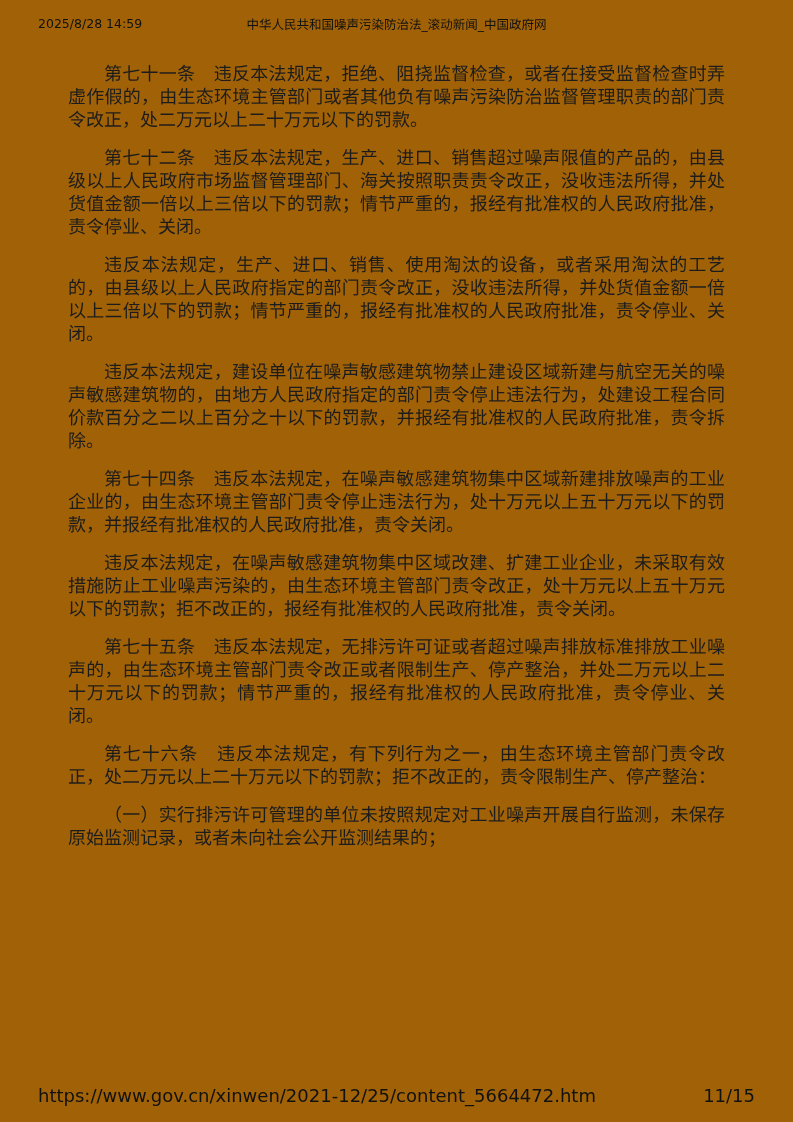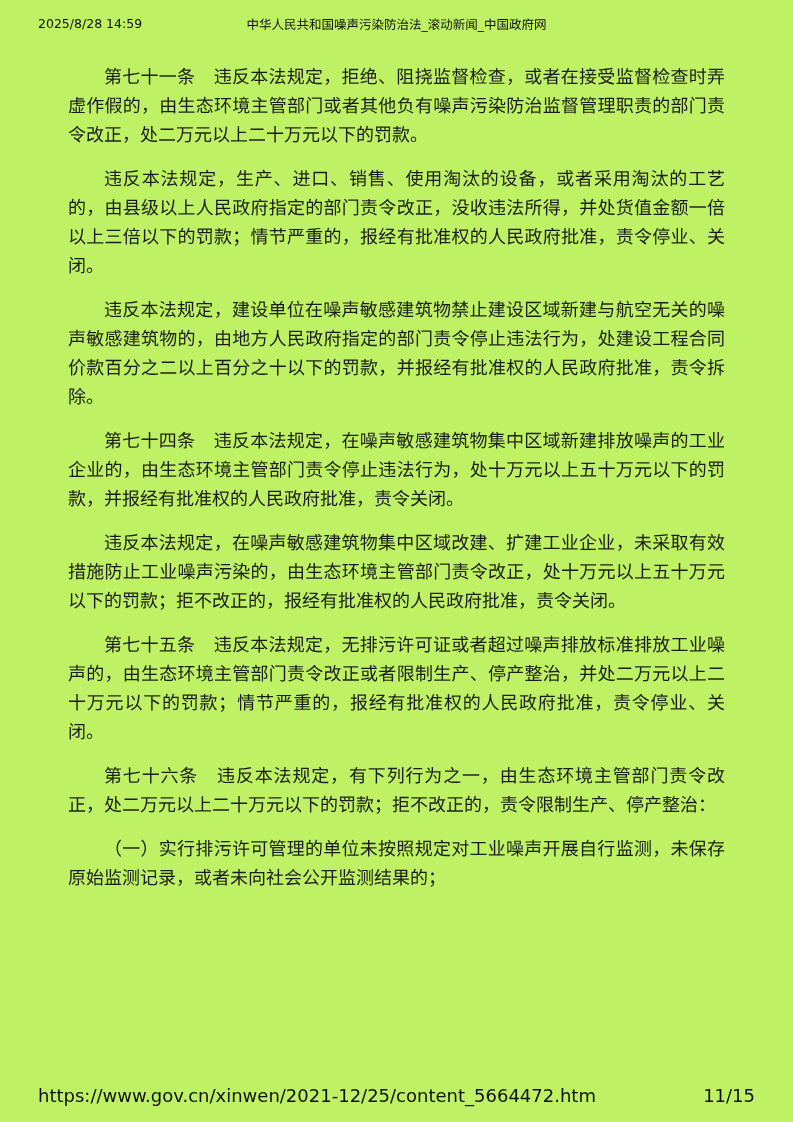--- a/index.html
+++ b/index.html
@@ -12,21 +12,21 @@
     height: 1122px;
     position: relative;
     font-family: "DejaVu Serif", "Liberation Serif", serif;
     color: #1c1c1c;
     overflow: hidden;
   }
   .page {
     width: 793px;
     height: 1122px;
     position: relative;
-    background: #bef264;
+    background: #a16207;
   }
   
   .print-header {
     position: absolute;
     top: 14px;
     left: 38px;
     right: 38px;
     display: grid;
     grid-template-columns: 1fr auto 1fr;
     align-items: center;
@@ -38,21 +38,21 @@
   .print-header .left   { text-align: left; }
   .print-header .center { text-align: right; }
   .print-header .right  { text-align: right; }
   
   .article {
     position: absolute;
     top: 62px;
     left: 68px;
     width: 657px;
     font-size: 18px;
-    line-height: 29px;
+    line-height: 23px;
     text-align: justify;
     color: #1c1c1c;
   }
   .article p {
     text-indent: 2em;
     margin-bottom: 15px;
     word-break: break-all;
   }
   
   .print-footer {
@@ -75,20 +75,21 @@
 <div class="page">
 
   <div class="print-header">
     <span class="left">2025/8/28 14:59</span>
     <span class="center">中华人民共和国噪声污染防治法_滚动新闻_中国政府网</span>
     <span class="right"></span>
   </div>
 
   <div class="article">
     <p>第七十一条　违反本法规定，拒绝、阻挠监督检查，或者在接受监督检查时弄虚作假的，由生态环境主管部门或者其他负有噪声污染防治监督管理职责的部门责令改正，处二万元以上二十万元以下的罚款。</p>
+    <p>第七十二条　违反本法规定，生产、进口、销售超过噪声限值的产品的，由县级以上人民政府市场监督管理部门、海关按照职责责令改正，没收违法所得，并处货值金额一倍以上三倍以下的罚款；情节严重的，报经有批准权的人民政府批准，责令停业、关闭。</p>
     <p>违反本法规定，生产、进口、销售、使用淘汰的设备，或者采用淘汰的工艺的，由县级以上人民政府指定的部门责令改正，没收违法所得，并处货值金额一倍以上三倍以下的罚款；情节严重的，报经有批准权的人民政府批准，责令停业、关闭。</p>
     <p>违反本法规定，建设单位在噪声敏感建筑物禁止建设区域新建与航空无关的噪声敏感建筑物的，由地方人民政府指定的部门责令停止违法行为，处建设工程合同价款百分之二以上百分之十以下的罚款，并报经有批准权的人民政府批准，责令拆除。</p>
     <p>第七十四条　违反本法规定，在噪声敏感建筑物集中区域新建排放噪声的工业企业的，由生态环境主管部门责令停止违法行为，处十万元以上五十万元以下的罚款，并报经有批准权的人民政府批准，责令关闭。</p>
     <p>违反本法规定，在噪声敏感建筑物集中区域改建、扩建工业企业，未采取有效措施防止工业噪声污染的，由生态环境主管部门责令改正，处十万元以上五十万元以下的罚款；拒不改正的，报经有批准权的人民政府批准，责令关闭。</p>
     <p>第七十五条　违反本法规定，无排污许可证或者超过噪声排放标准排放工业噪声的，由生态环境主管部门责令改正或者限制生产、停产整治，并处二万元以上二十万元以下的罚款；情节严重的，报经有批准权的人民政府批准，责令停业、关闭。</p>
     <p>第七十六条　违反本法规定，有下列行为之一，由生态环境主管部门责令改正，处二万元以上二十万元以下的罚款；拒不改正的，责令限制生产、停产整治：</p>
     <p>（一）实行排污许可管理的单位未按照规定对工业噪声开展自行监测，未保存原始监测记录，或者未向社会公开监测结果的；</p>
   </div>
 
   <div class="print-footer">

